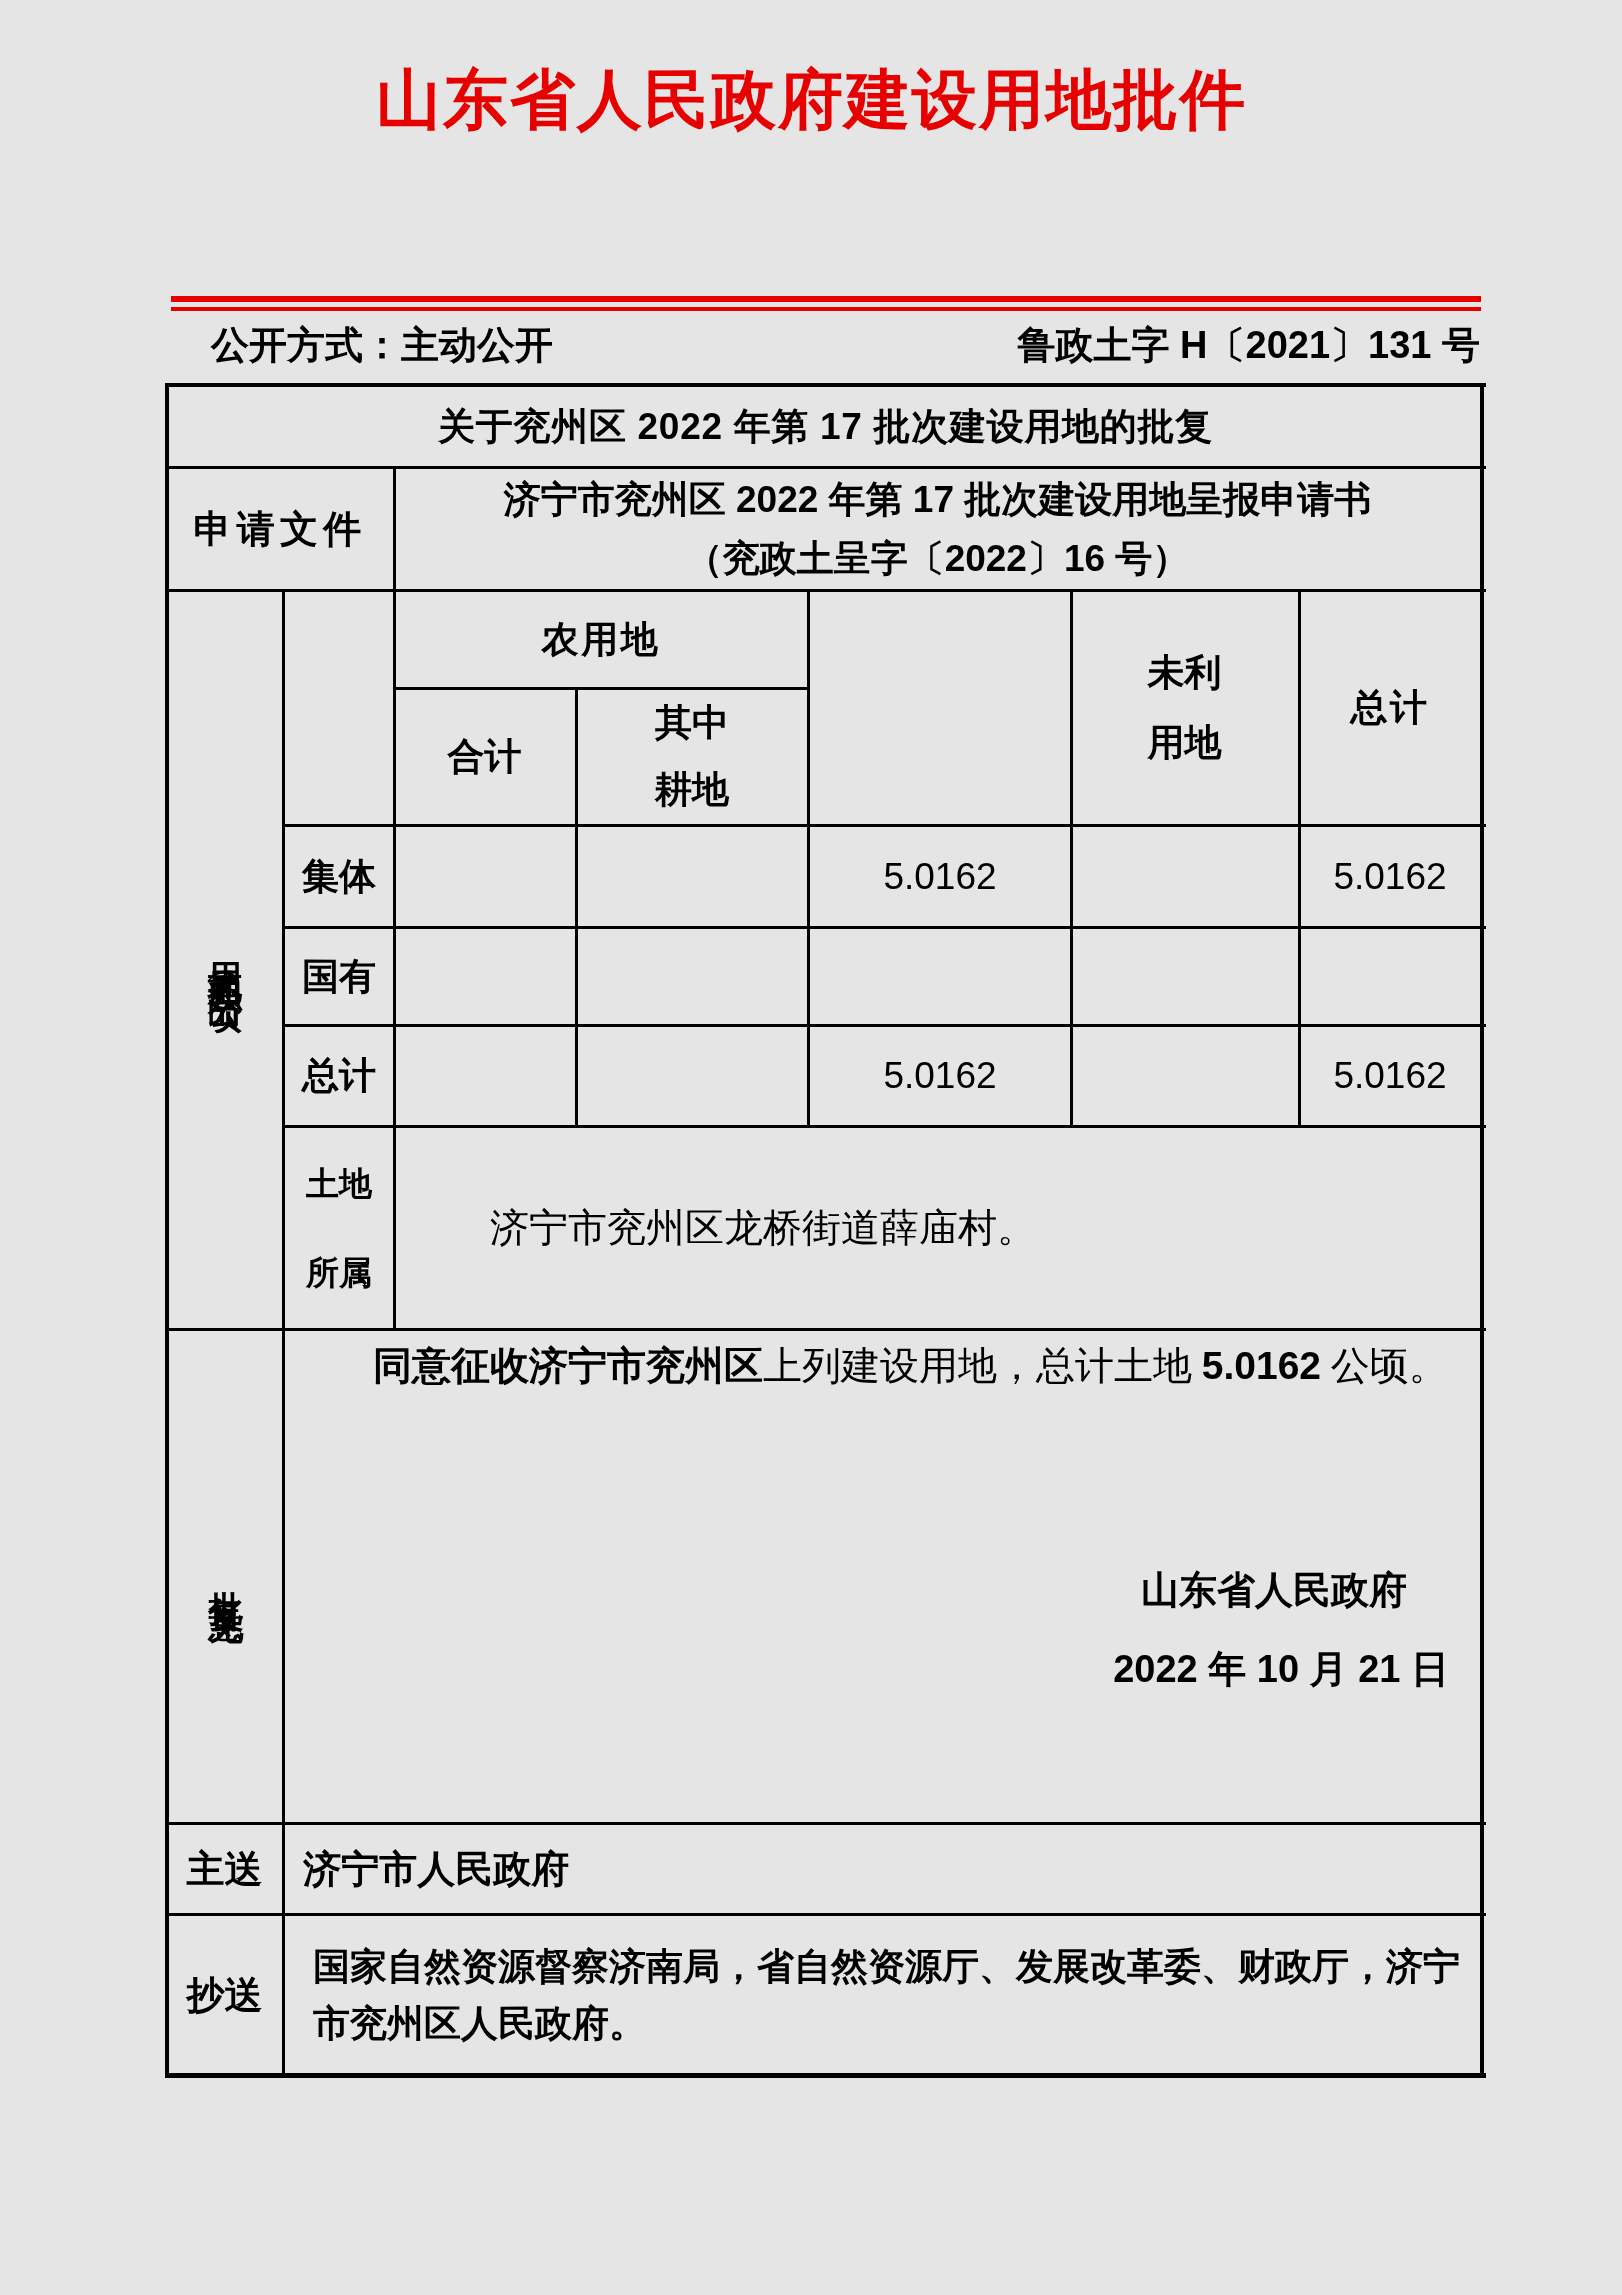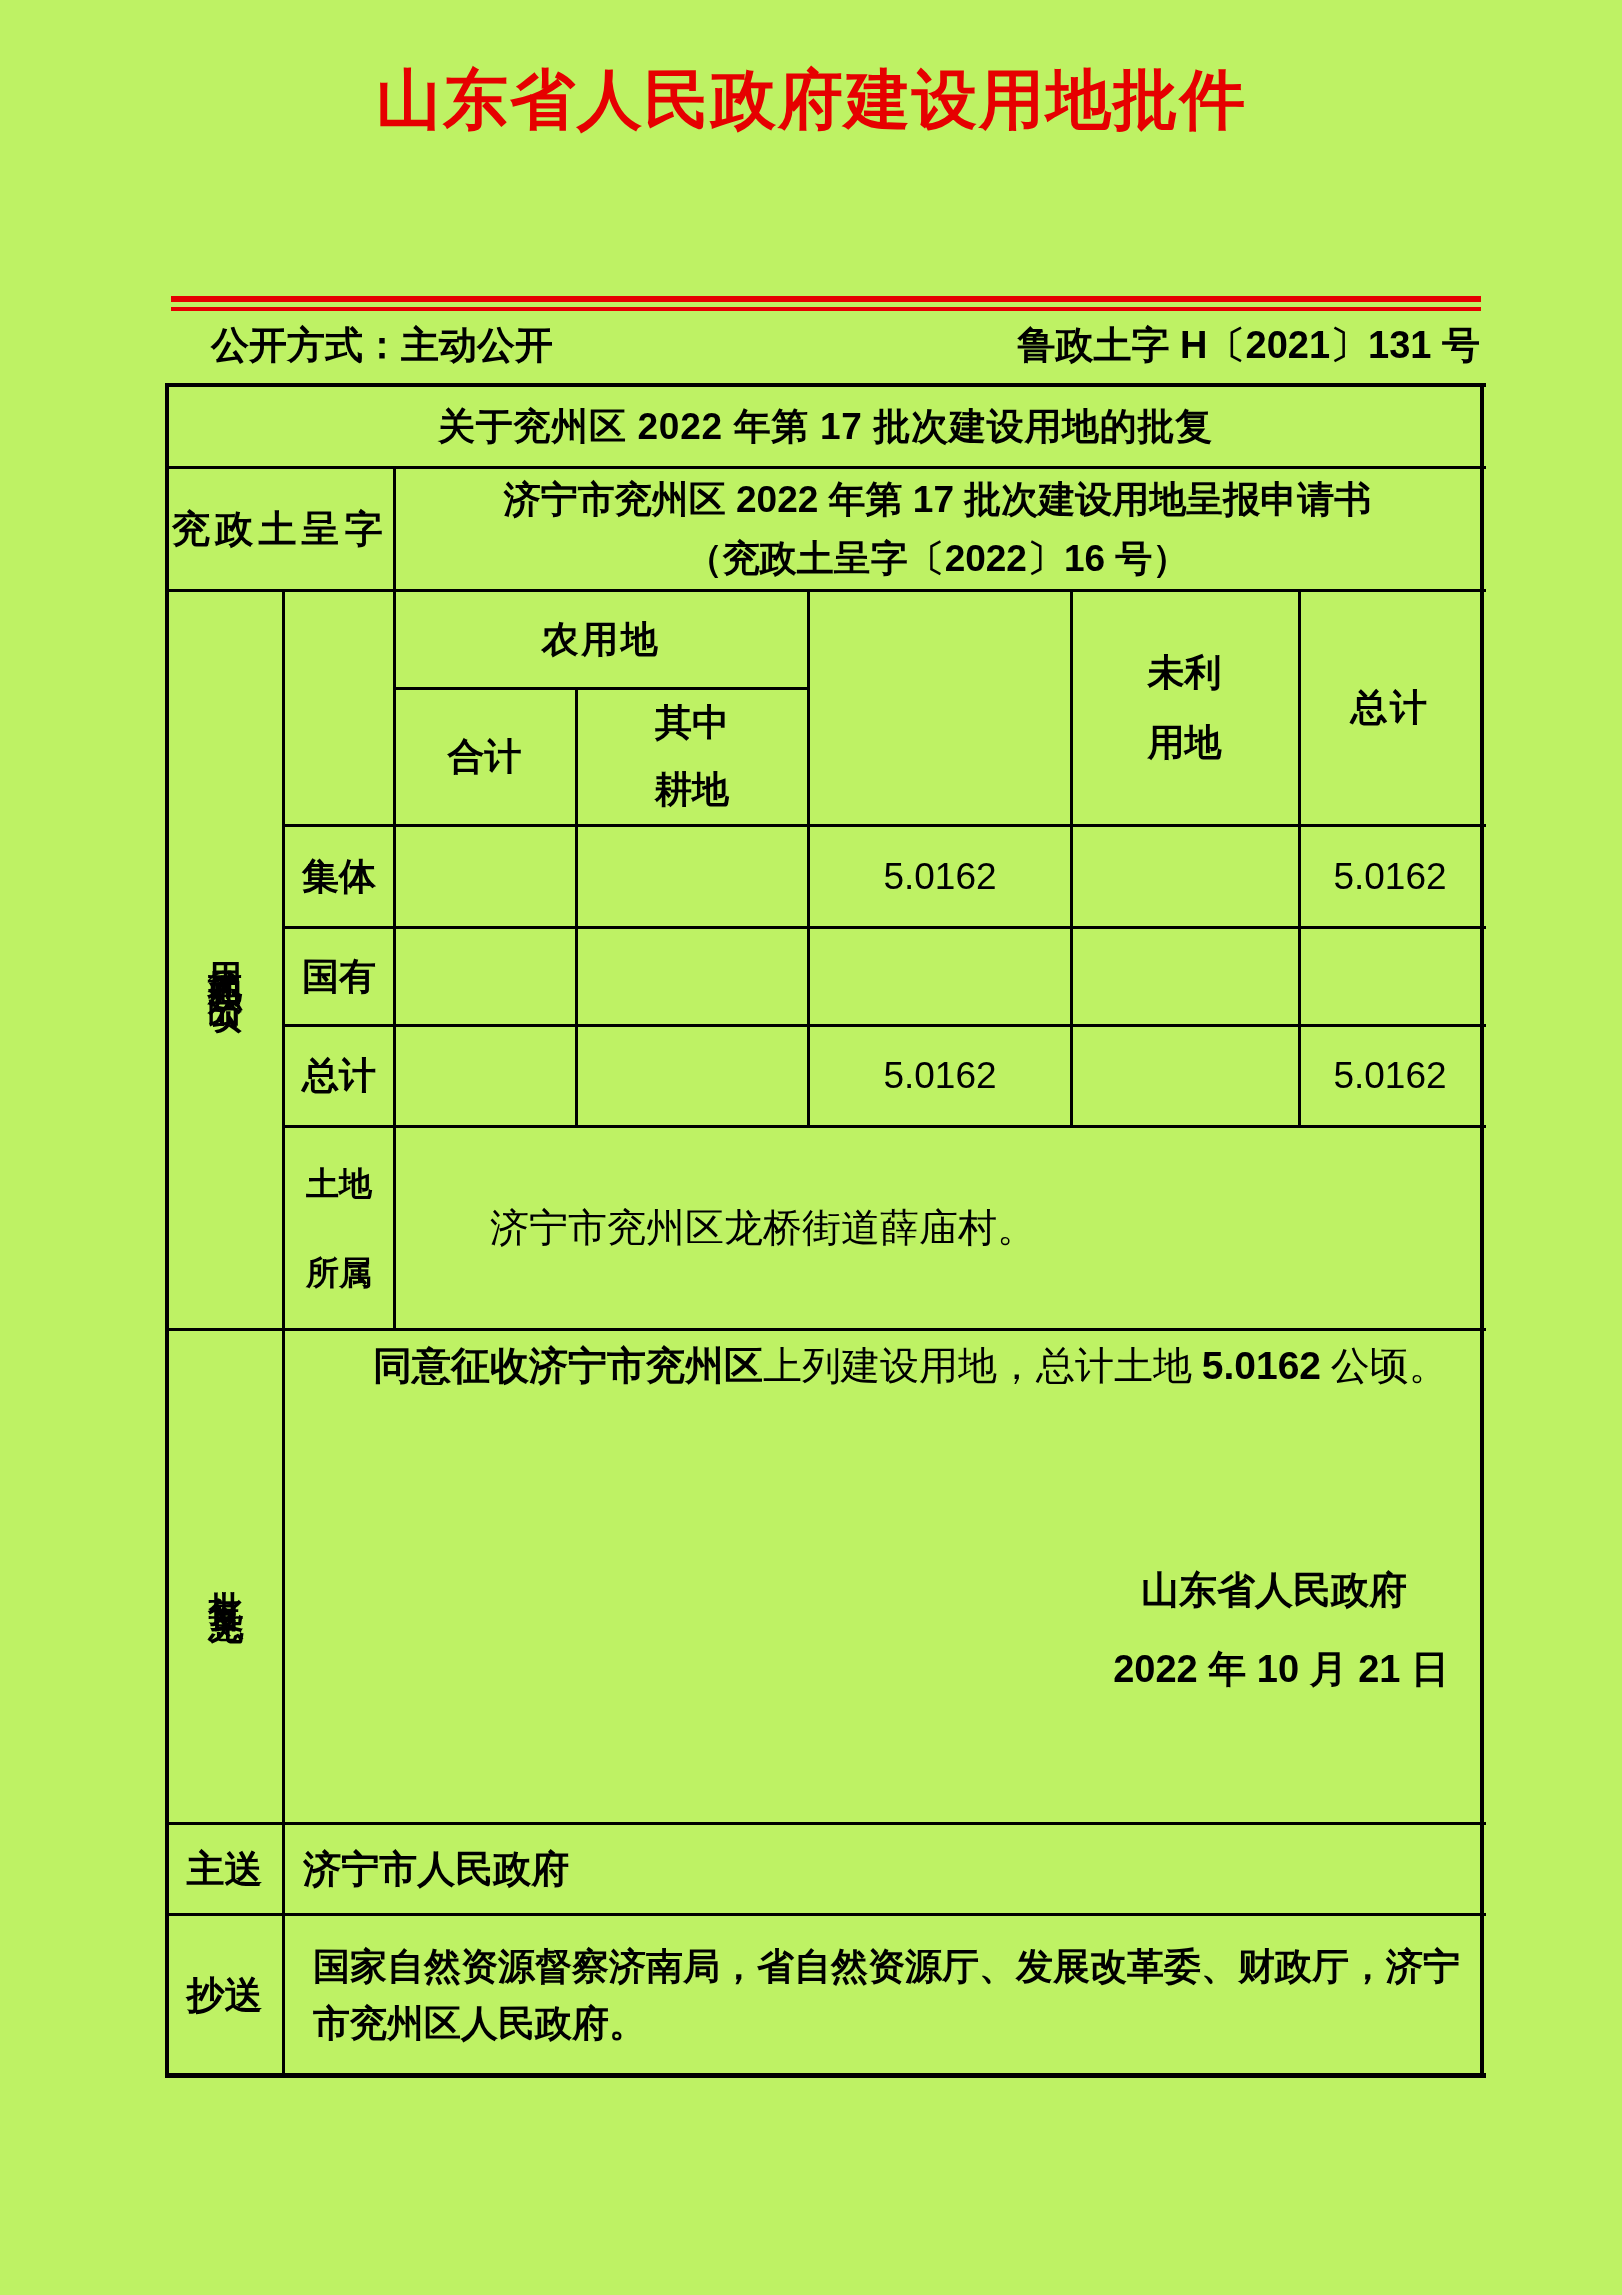--- a/index.html
+++ b/index.html
@@ -1,16 +1,16 @@
 <!DOCTYPE html>
 <html style="font-size:10.5px"><head>
 <meta charset="utf-8">
 <style>
   html,body{margin:0;padding:0;background:#ffffff;}
-  #sheet{position:relative;width:1623px;height:2295px;background:#bef264;overflow:hidden;
+  #sheet{position:relative;width:1623px;height:2295px;background:#e5e5e5;overflow:hidden;
          font-family:"Liberation Sans",sans-serif;color:#000;}
   .ln{position:absolute;background:#000;}
   .red{position:absolute;background:#e60000;}
   .cell{position:absolute;display:flex;align-items:center;justify-content:center;
         font-weight:bold;text-align:center;}
   .c2{flex-direction:column;}
   .vert{writing-mode:vertical-rl;text-orientation:mixed;letter-spacing:0.18em;}
   .thin{font-family:"Liberation Serif",serif;font-weight:normal;}
   .num{font-weight:normal;}
   #doc-title{position:absolute;left:0;top:63px;width:100%;text-align:center;
@@ -50,21 +50,21 @@
 
   <div class="ln" style="left:282px;top:589px;width:2.6px;height:1487px;"></div>
   <div class="ln" style="left:393px;top:466px;width:2.6px;height:864px;"></div>
   <div class="ln" style="left:575px;top:687px;width:2.6px;height:440px;"></div>
   <div class="ln" style="left:807px;top:589px;width:2.6px;height:538px;"></div>
   <div class="ln" style="left:1070px;top:589px;width:2.6px;height:538px;"></div>
   <div class="ln" style="left:1298px;top:589px;width:2.6px;height:538px;"></div>
 
   <div class="cell" style="left:167px;top:387px;width:1317px;height:79px;font-size:37px;letter-spacing:0.7px;">关于兖州区 2022 年第 17 批次建设用地的批复</div>
 
-  <div class="cell" style="left:167px;top:469px;width:226px;height:120px;font-size:38px;letter-spacing:5.2px;">兖政土呈字</div>
+  <div class="cell" style="left:167px;top:469px;width:226px;height:120px;font-size:38px;letter-spacing:5.2px;">申请文件</div>
   <div class="cell c2" style="left:395px;top:469px;width:1085px;height:120px;font-size:37px;line-height:1.6;">
     <div>济宁市兖州区 2022 年第 17 批次建设用地呈报申请书</div>
     <div>（兖政土呈字〔2022〕16 号）</div>
   </div>
 
   <div class="cell vert" style="left:169px;top:592px;width:113px;height:736px;font-size:34px;">用地面积（公顷）</div>
 
   <div class="cell" style="left:395px;top:592px;width:412px;height:95px;font-size:37px;letter-spacing:2.6px;">农用地</div>
   <div class="cell" style="left:395px;top:690px;width:179px;height:134px;font-size:37px;">合计</div>
   <div class="cell c2" style="left:577px;top:690px;width:230px;height:134px;font-size:37px;line-height:1.8;">

